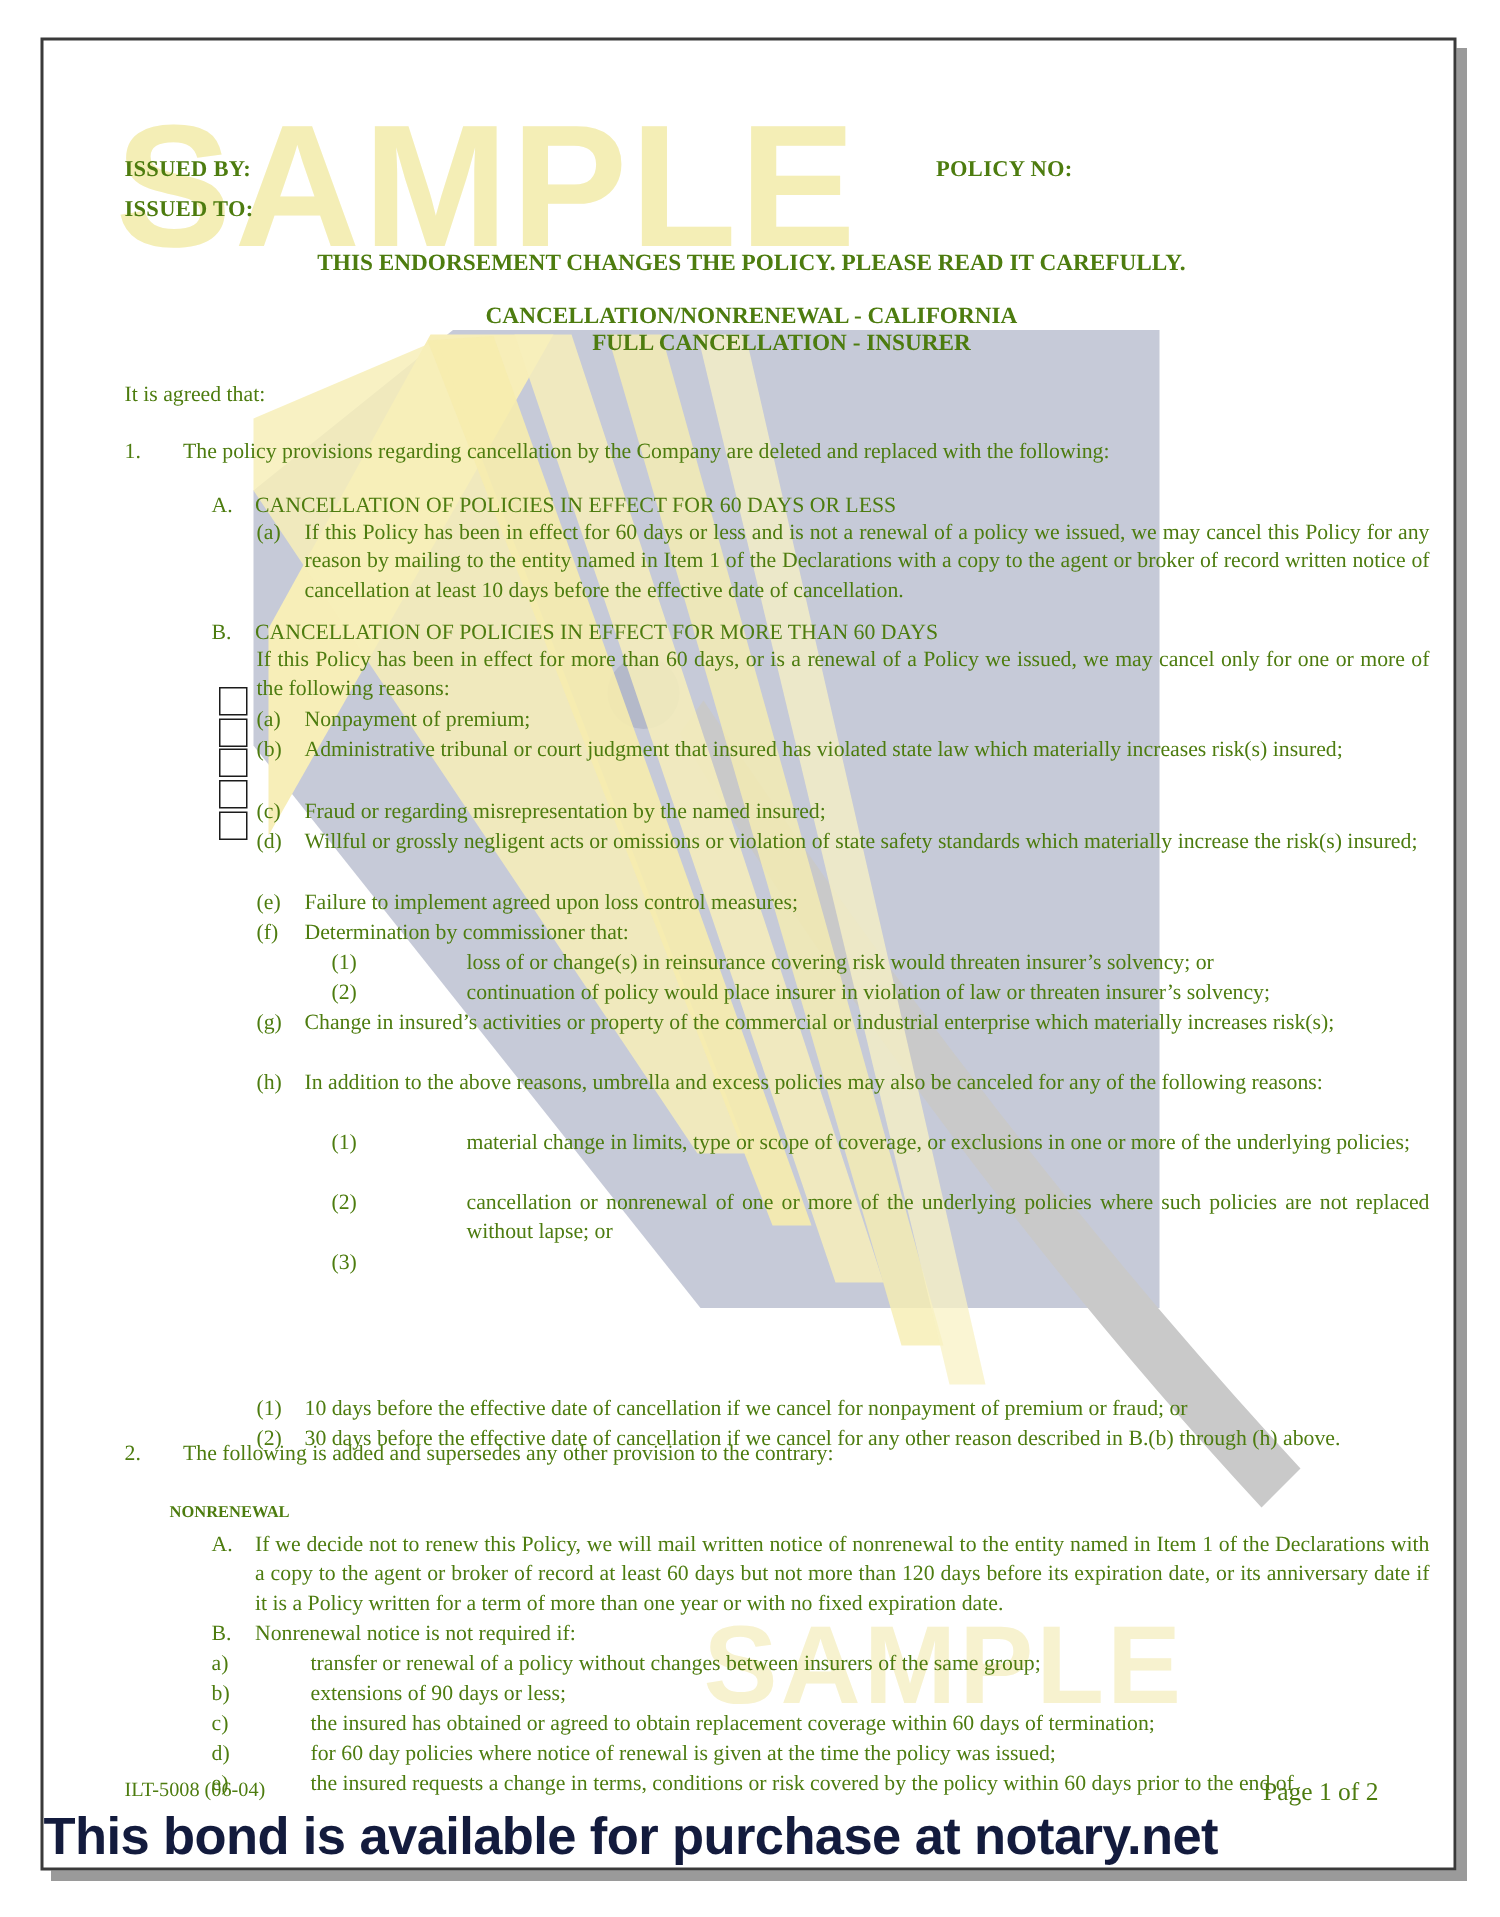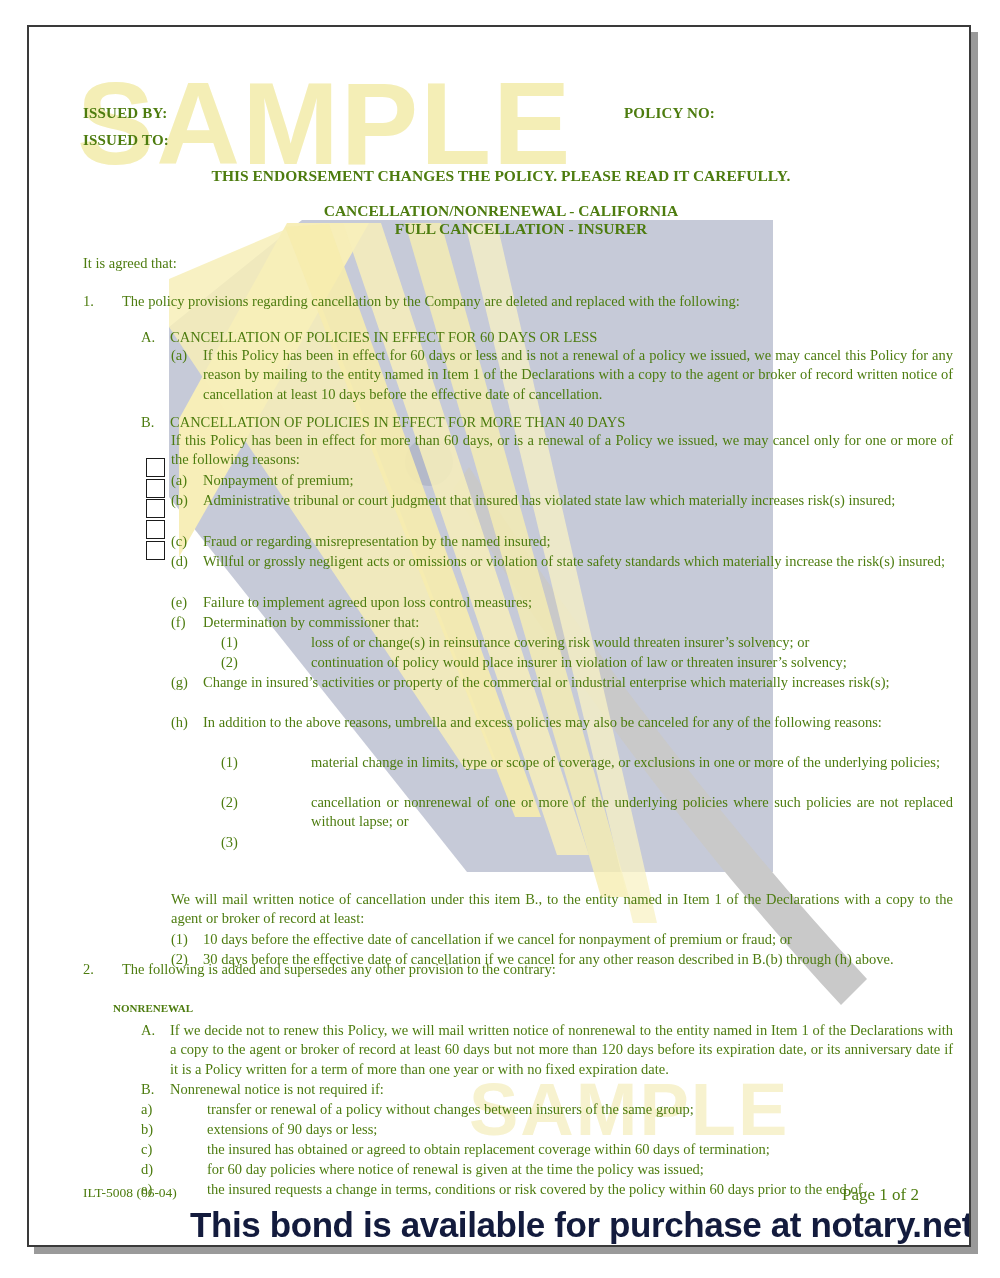--- a/index.html
+++ b/index.html
@@ -176,21 +176,21 @@
   #footer-right {
     position: absolute;
     right: 54px; top: 1157px;
     font-size: 17px;
     z-index: 6;
   }
   #promo-banner {
     position: absolute;
     left: 0; top: 1178px;
     width: 944px;
-    text-align: right;
+    text-align: left;
     font-family: "Liberation Sans", sans-serif;
     font-weight: 700;
     font-size: 35px;
     color: #131b3d;
     letter-spacing: -.4px;
     z-index: 8;
   }
 </style>
 </head>
 <body>
@@ -247,21 +247,21 @@
         <span class="bdy">CANCELLATION OF POLICIES IN EFFECT FOR 60 DAYS OR LESS</span>
       </div>
 
       <div class="sub" style="left:142px; top:319px;">
         <span class="tag">(a)</span>
         <span class="txt">If this Policy has been in effect for 60 days or less and is not a renewal of a policy we issued, we may cancel this Policy for any reason by mailing to the entity named in Item 1 of the Declarations with a copy to the agent or broker of record written notice of cancellation at least 10 days before the effective date of cancellation.</span>
       </div>
 
       <div class="lvl2" id="secB-head">
         <span class="ltr">B.</span>
-        <span class="bdy">CANCELLATION OF POLICIES IN EFFECT FOR MORE THAN 40 DAYS</span>
+        <span class="bdy">CANCELLATION OF POLICIES IN EFFECT FOR MORE THAN 60 DAYS</span>
       </div>
 
       <div class="flow" style="left:142px; top:404px; width:782px;">If this Policy has been in effect for more than 60 days, or is a renewal of a Policy we issued, we may cancel only for one or more of the following reasons:</div>
 
       <div class="sub" style="left:142px; top:444px;">
         <span class="tag">(a)</span>
         <span class="txt">Nonpayment of premium;</span>
       </div>
 
       <div class="sub" style="left:142px; top:464px;">
@@ -316,21 +316,20 @@
 
       <div class="subsub" style="left:192px; top:766px;">
         <span class="tag">(2)</span>
         <span class="txt">cancellation or nonrenewal of one or more of the underlying policies where such policies are not replaced without lapse; or</span>
       </div>
 
       <div class="subsub" style="left:192px; top:806px;">
         <span class="tag">(3)</span>
       </div>
 
-      <div class="flow" style="left:142px; top:863px; width:782px;">We will mail written notice of cancellation under this item B., to the entity named in Item 1 of the Declarations with a copy to the agent or broker of record at least:</div>
 
       <div class="sub" style="left:142px; top:903px;">
         <span class="tag">(1)</span>
         <span class="txt">10 days before the effective date of cancellation if we cancel for nonpayment of premium or fraud; or</span>
       </div>
 
       <div class="sub" style="left:142px; top:923px;">
         <span class="tag">(2)</span>
         <span class="txt">30 days before the effective date of cancellation if we cancel for any other reason described in B.(b) through (h) above.</span>
       </div>

